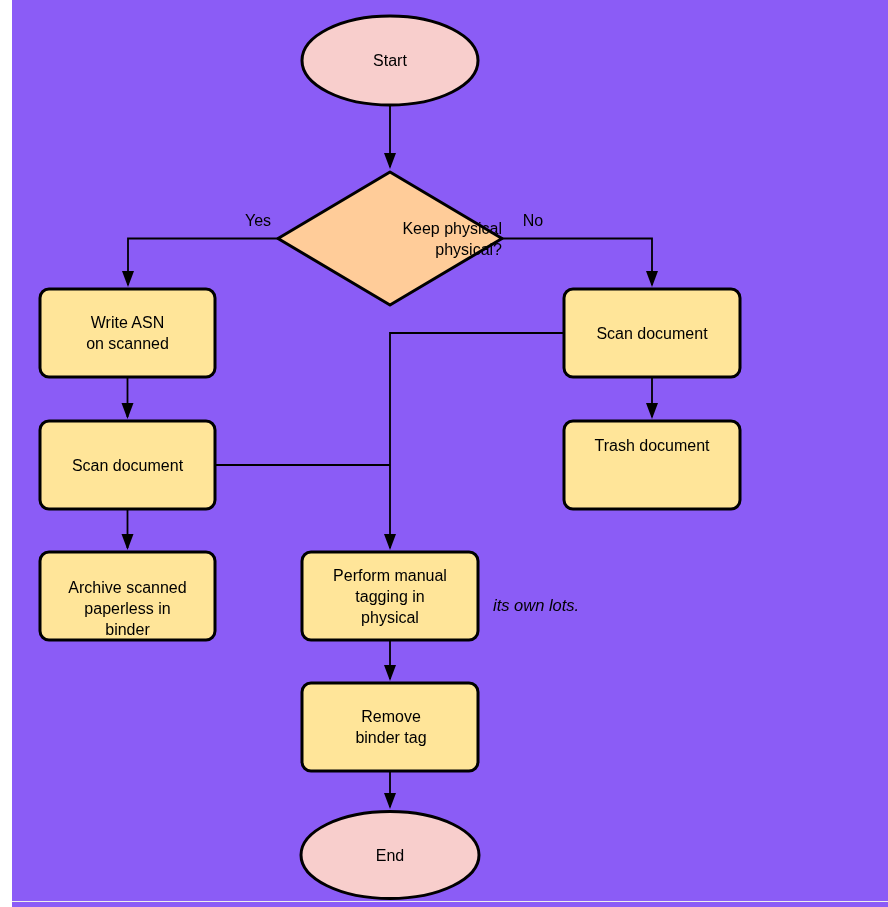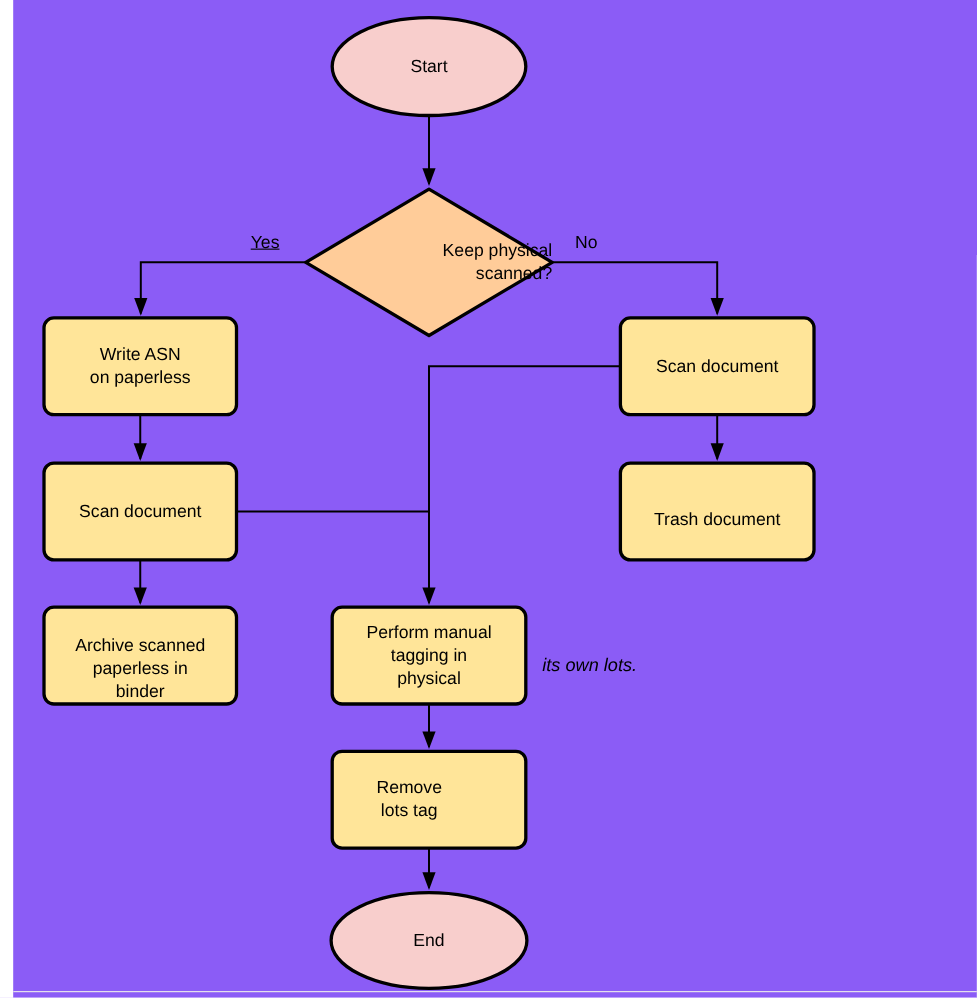--- a/index.html
+++ b/index.html
@@ -100,62 +100,62 @@
     <rect class="shape" x="290" y="683" width="176" height="88" rx="9" style="fill:var(--process-fill,#FFE599);"></rect>
     <ellipse class="shape" cx="378" cy="855" rx="89" ry="43.5" style="fill:var(--terminal-fill,#F8CECC);"></ellipse>
   </svg>
 
   <div class="label" style="left:290px;top:16px;width:176px;height:89px;">
     <div>Start</div>
   </div>
 
   <div class="label" style="left:266px;top:172px;width:224px;height:133px;align-items:flex-end;">
     <div>Keep physical</div>
-    <div>scanned?</div>
+    <div>physical?</div>
   </div>
 
   <div class="label" style="left:28px;top:289px;width:175px;height:88px;">
     <div>Write ASN</div>
-    <div>on paperless</div>
+    <div>on scanned</div>
   </div>
 
   <div class="label" style="left:28px;top:421px;width:175px;height:88px;">
     <div>Scan document</div>
   </div>
 
   <div class="label" style="left:28px;top:552px;width:175px;height:88px;justify-content:flex-end;">
     <div>Archive scanned</div>
     <div>paperless in</div>
     <div>binder</div>
   </div>
 
   <div class="label" style="left:552px;top:289px;width:176px;height:88px;">
     <div>Scan document</div>
   </div>
 
-  <div class="label" style="left:552px;top:428px;width:176px;height:88px;">
+  <div class="label" style="left:552px;top:401px;width:176px;height:88px;">
     <div>Trash document</div>
   </div>
 
   <div class="label" style="left:290px;top:552px;width:176px;height:88px;border-radius:26px;">
     <div>Perform manual</div>
     <div>tagging in</div>
     <div>physical</div>
   </div>
 
-  <div class="label" style="left:290px;top:683px;width:140px;height:88px;">
+  <div class="label" style="left:290px;top:683px;width:140px;height:88px;padding-left:19px;">
     <div>Remove</div>
-    <div>lots tag</div>
+    <div>binder tag</div>
   </div>
 
   <div class="label" style="left:290px;top:812px;width:176px;height:86px;">
     <div>End</div>
   </div>
 
-  <div class="edge-label" style="left:199px;top:211px;width:60px;text-decoration:underline;">Yes</div>
+  <div class="edge-label" style="left:216px;top:211px;width:60px;">Yes</div>
   <div class="edge-label" style="left:491px;top:211px;width:60px;">No</div>
 
   <div class="annotation">
     <div>its own lots.</div>
   </div>
 
   <div class="bottom-divider"></div>
 </div>
 
 </body></html>

